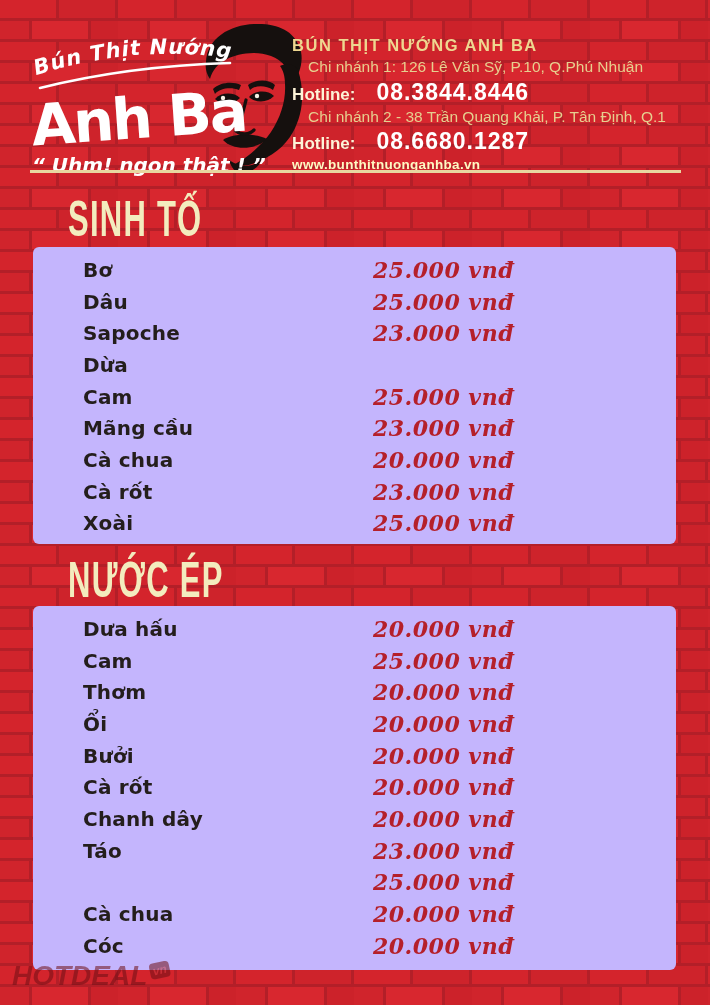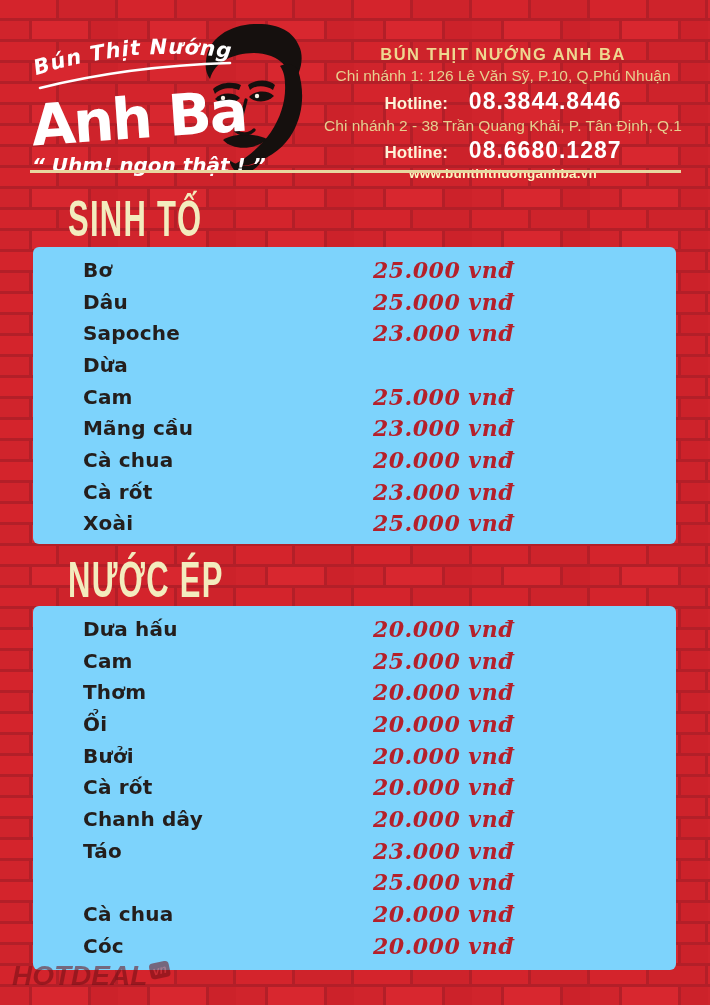--- a/index.html
+++ b/index.html
@@ -14,46 +14,46 @@
 
   
   .divider{
     position:absolute;left:30px;right:29px;top:170px;height:3px;
     background:#e8d7a0;
   }
   .logo-svg{position:absolute;left:28px;top:16px;}
   .face-svg{position:absolute;left:186px;top:20px;}
 
   .contact{
-    position:absolute;top:45px;right:28px;text-align:center;line-height:1.18;
+    position:absolute;top:36px;right:28px;text-align:left;line-height:1.18;
   }
   .contact-title{
     font-size:16.5px;font-weight:bold;color:#eed790;letter-spacing:1.5px;margin-bottom:3px;
   }
-  .branch{font-size:15.5px;color:#e6cf8f;margin:2px 0;}
+  .branch{font-size:15.5px;color:#e6cf8f;margin:2px 16px;}
   .hotline{margin:2px 0;}
   .hotline .label{color:#fdf3d7;font-weight:bold;font-size:17px;margin-right:21px;}
   .hotline .number{color:#ffffff;font-weight:bold;font-size:23px;letter-spacing:1px;}
   .website{color:#fef9c3;font-weight:bold;font-size:13.5px;margin-top:2px;letter-spacing:.3px;}
 
   
   .section-title{
     position:absolute;left:68px;
     font-family:"Liberation Sans",sans-serif;
     font-weight:bold;font-size:50px;line-height:1;
     color:#f3ecbe;letter-spacing:2px;
     transform:scaleX(.62);transform-origin:left top;
     white-space:nowrap;
   }
   #section-title-1{top:194px;}
   #section-title-2{top:555px;}
 
   .panel{
     position:absolute;left:33px;width:643px;
-    background:#7dd3fc;border-radius:6px;
+    background:#c4b5fd;border-radius:6px;
     box-sizing:border-box;padding-top:7px;
   }
   #panel-1{top:247px;height:297px;}
   #panel-2{top:606px;height:364px;}
 
   .menu-row{position:relative;height:31.7px;display:flex;align-items:center;}
   .item-name{
     margin-left:50px;
     font-family:"DejaVu Sans",sans-serif;
     font-weight:bold;font-size:20px;color:#241e1c;letter-spacing:.2px;

